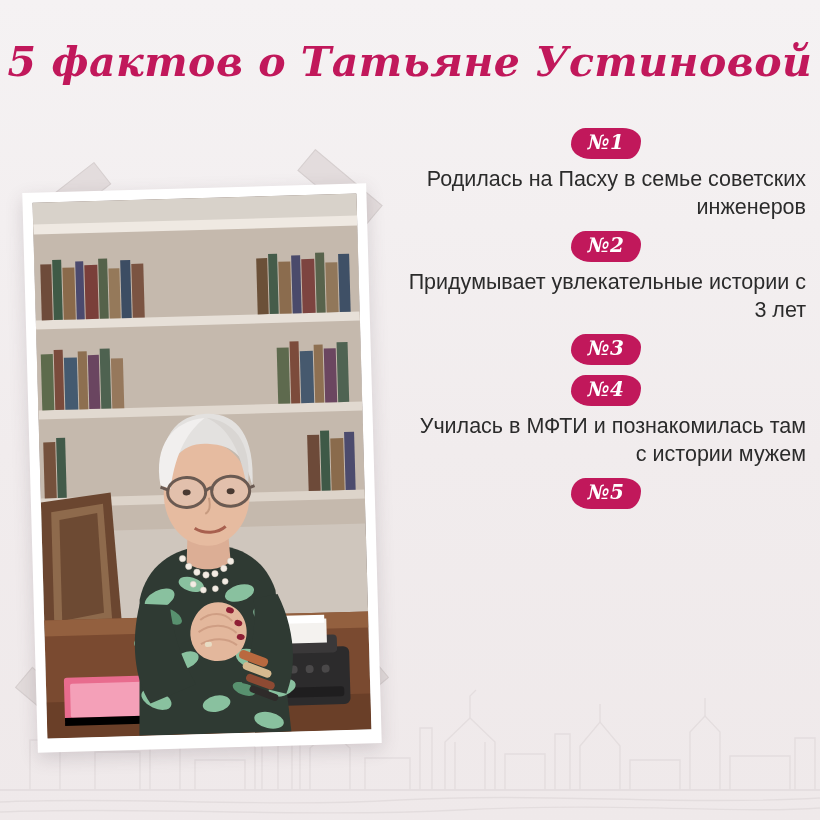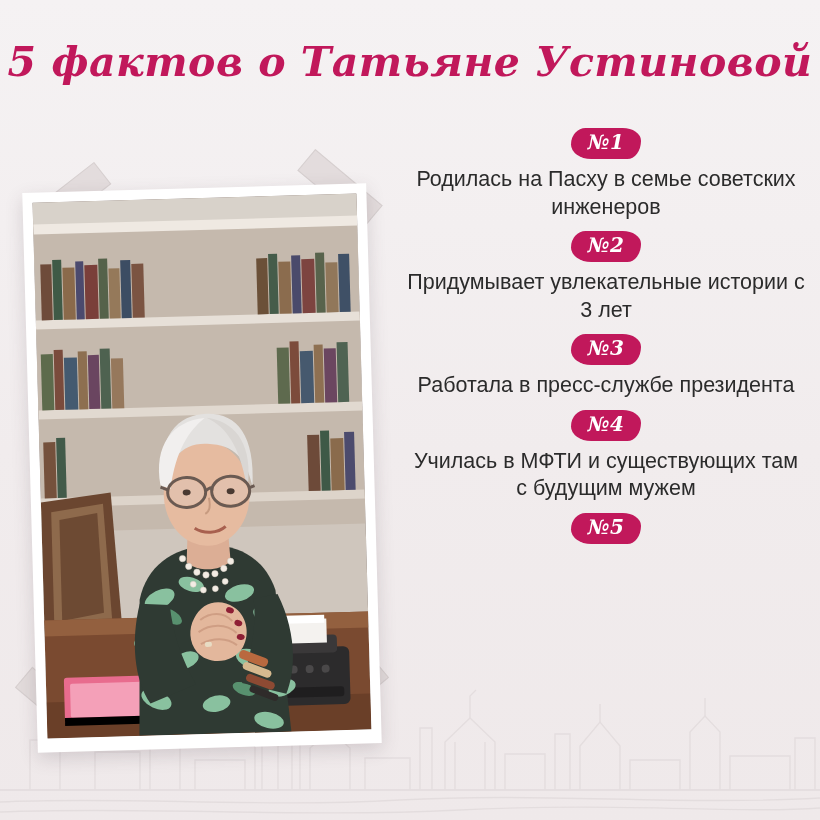--- a/index.html
+++ b/index.html
@@ -112,20 +112,21 @@
     line-height: 1.05;
     letter-spacing: 0.5px;
   }
   .fact-text {
     margin-top: 7px;
     color: #2b2b2b;
     font-size: 21.5px;
     line-height: 1.28;
     font-family: "Liberation Sans", sans-serif;
     padding: 0 6px;
+    text-align: right;
   }
 </style>
 </head>
 <body>
 
 <div class="canvas">
 
   <svg class="skyline" viewBox="0 0 820 330" preserveAspectRatio="none">
     <g fill="none" stroke="#d9d2d3" stroke-width="1.4">
       <path d="M0 300 L820 300"></path>
@@ -358,26 +359,25 @@
       <div class="fact-text">Родилась на Пасху в семье советских инженеров</div>
     </div>
 
     <div class="fact">
       <div class="badge">№2</div>
       <div class="fact-text">Придумывает увлекательные истории с 3 лет</div>
     </div>
 
     <div class="fact">
       <div class="badge">№3</div>
-      <div class="fact-text">Работала в пресс-службе президента</div>
     </div>
 
     <div class="fact">
       <div class="badge">№4</div>
-      <div class="fact-text">Училась в МФТИ и существующих там с будущим мужем</div>
+      <div class="fact-text">Училась в МФТИ и познакомилась там с истории мужем</div>
     </div>
 
     <div class="fact">
       <div class="badge">№5</div>
     </div>
 
   </div>
 </div>
 
 </body></html>

